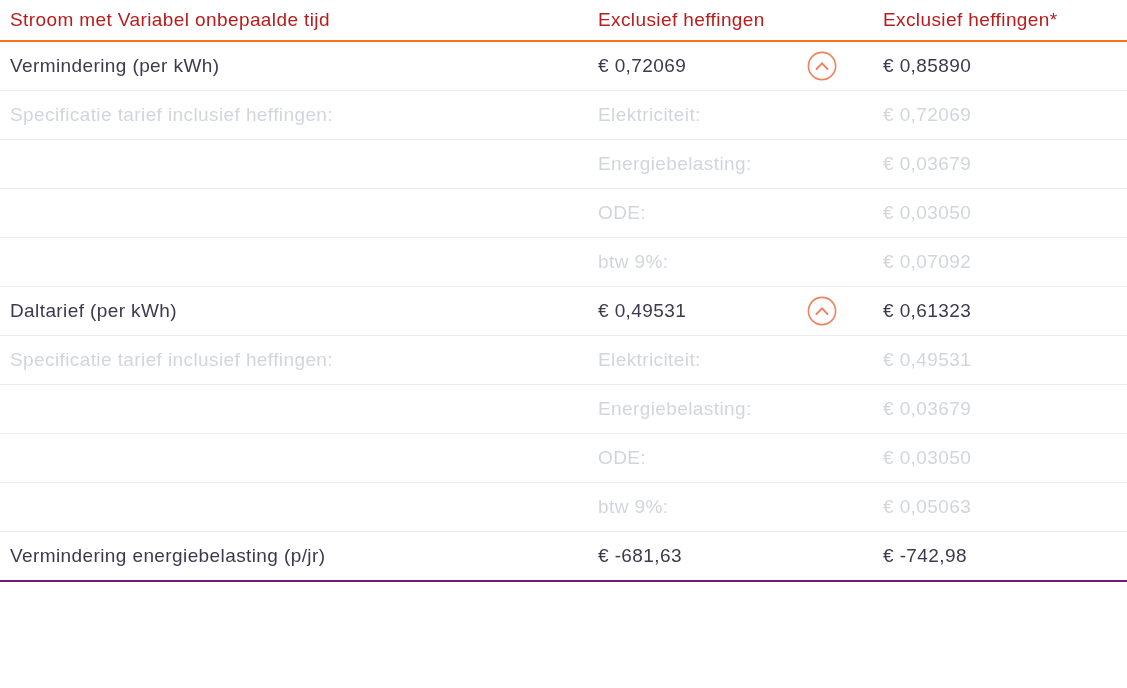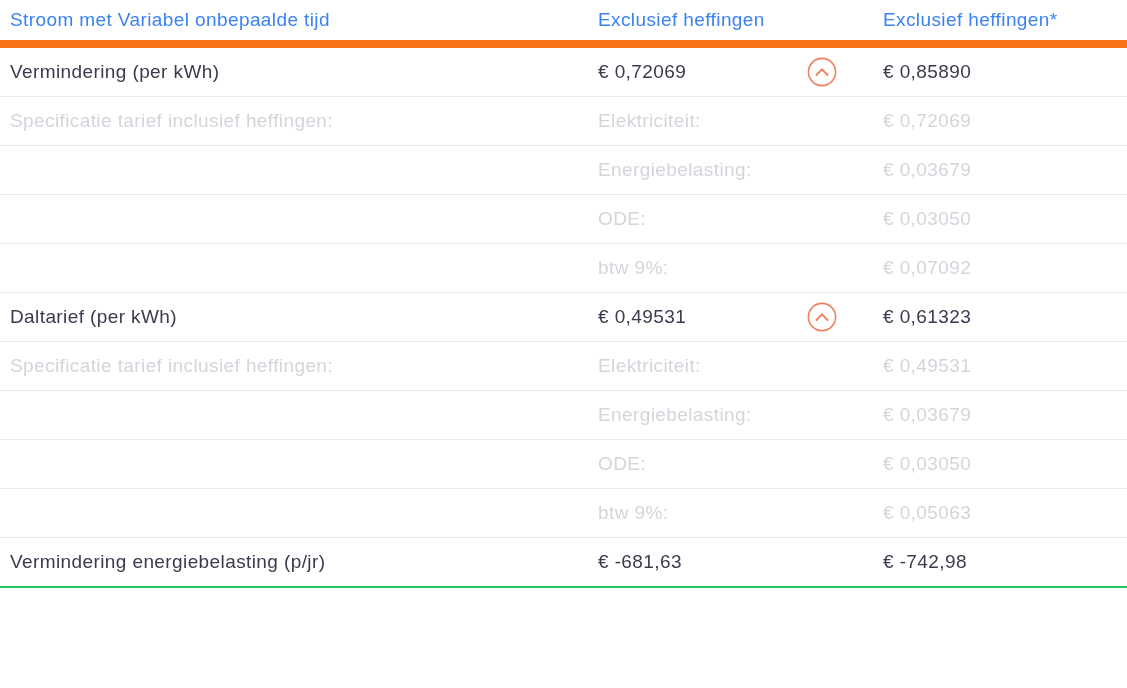--- a/index.html
+++ b/index.html
@@ -24,30 +24,30 @@
     text-align: left;
     font-size: 19px;
     letter-spacing: 0.4px;
     padding: 0 0 0 10px;
     vertical-align: middle;
     white-space: nowrap;
     overflow: hidden;
   }
   thead th {
     height: 40px;
-    color: #3b82f6;
-    border-bottom: 8px solid #f97316;
+    color: #b91c1c;
+    border-bottom: 2px solid #f97316;
   }
   tbody td {
     height: 48px;
     border-bottom: 1px solid #ECECEC;
     color: #3C3A4D;
   }
   tbody tr:last-child td {
-    border-bottom: 2px solid #22c55e;
+    border-bottom: 2px solid #701a75;
   }
   tr.spec-row td {
     color: #D2D6DB;
   }
   .excl-wrap {
     display: flex;
     align-items: center;
     justify-content: space-between;
     padding-right: 36px;
   }

